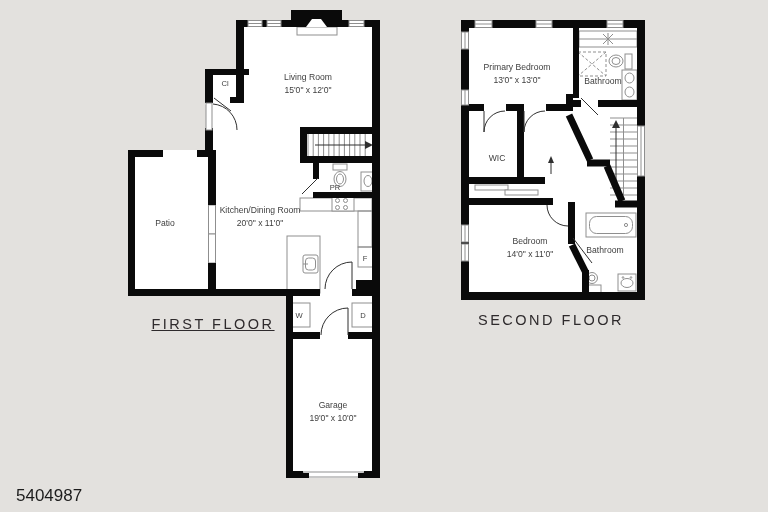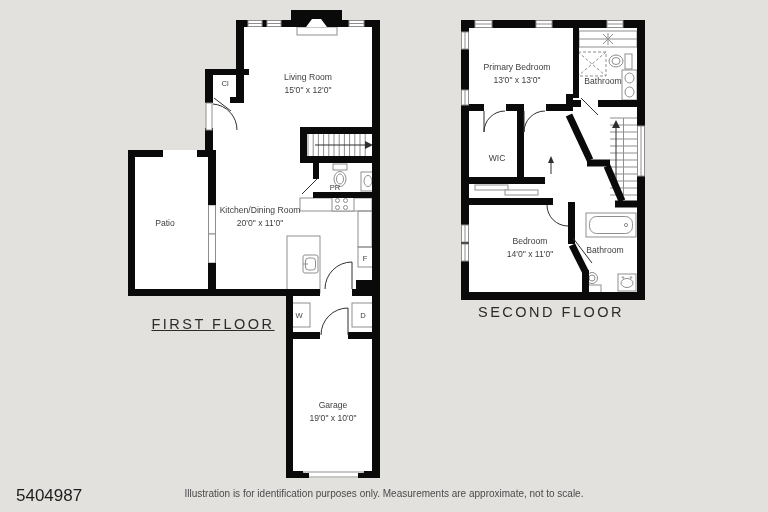--- a/index.html
+++ b/index.html
@@ -286,18 +286,17 @@
     <text class="lbl" x="62" y="56">Primary Bedroom</text>
     <text class="lbl" x="62" y="69">13'0" x 13'0"</text>
     <text class="lbl" x="148" y="70">Bathroom</text>
     <text class="lbl" x="42" y="147">WIC</text>
     <text class="lbl" x="75" y="230">Bedroom</text>
     <text class="lbl" x="75" y="243">14'0" x 11'0"</text>
     <text class="lbl" x="150" y="239">Bathroom</text>
   </svg>
 
   <div class="floor-title" style="left:103px;top:316px;text-decoration:underline;">FIRST FLOOR</div>
-  <div class="floor-title" style="left:441px;top:304px;">SECOND FLOOR</div>
+  <div class="floor-title" style="left:441px;top:312px;">SECOND FLOOR</div>
 
   <div id="footer-id">5404987</div>
-  <div id="footer-disclaimer">Illustration is for identification purposes only. Measurements are approximate, not to scale.</div>
 
 </div>
 
 </body></html>

